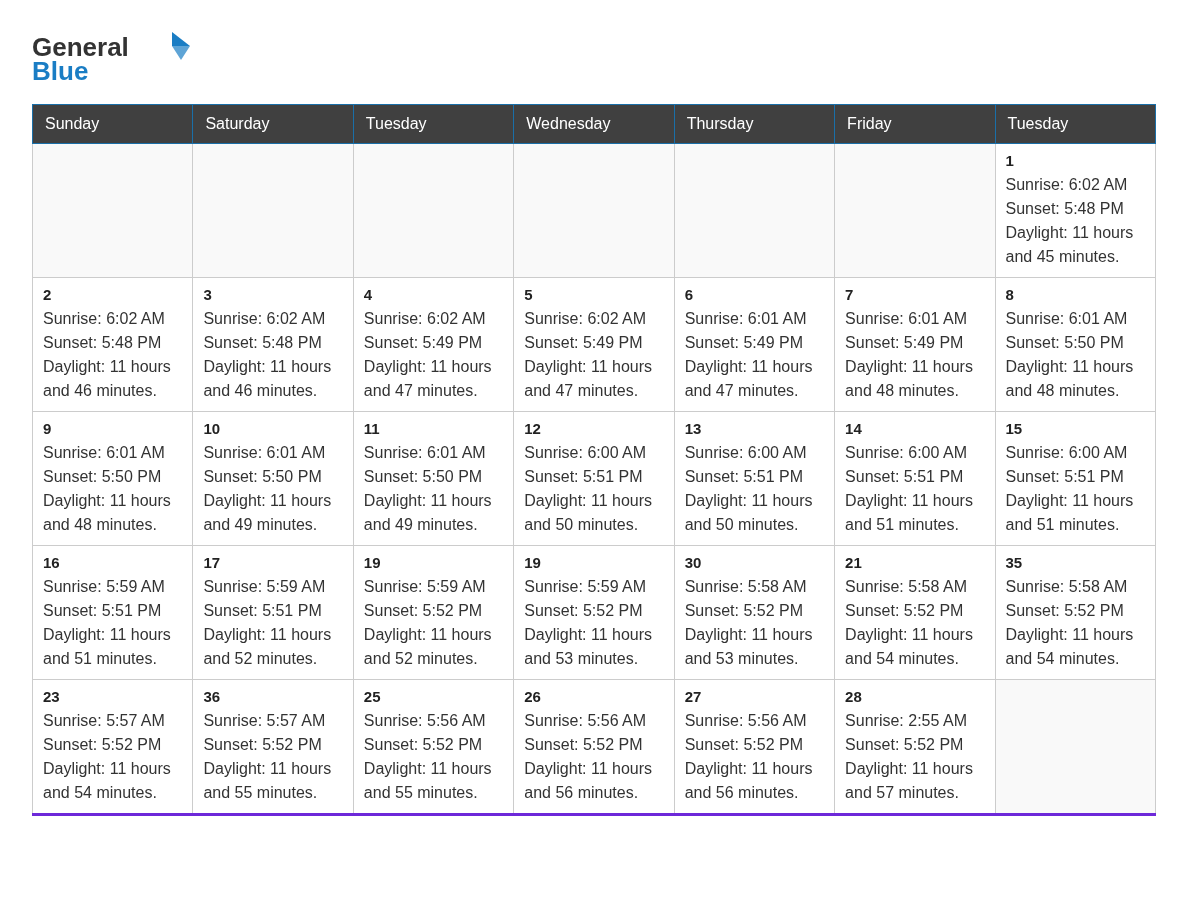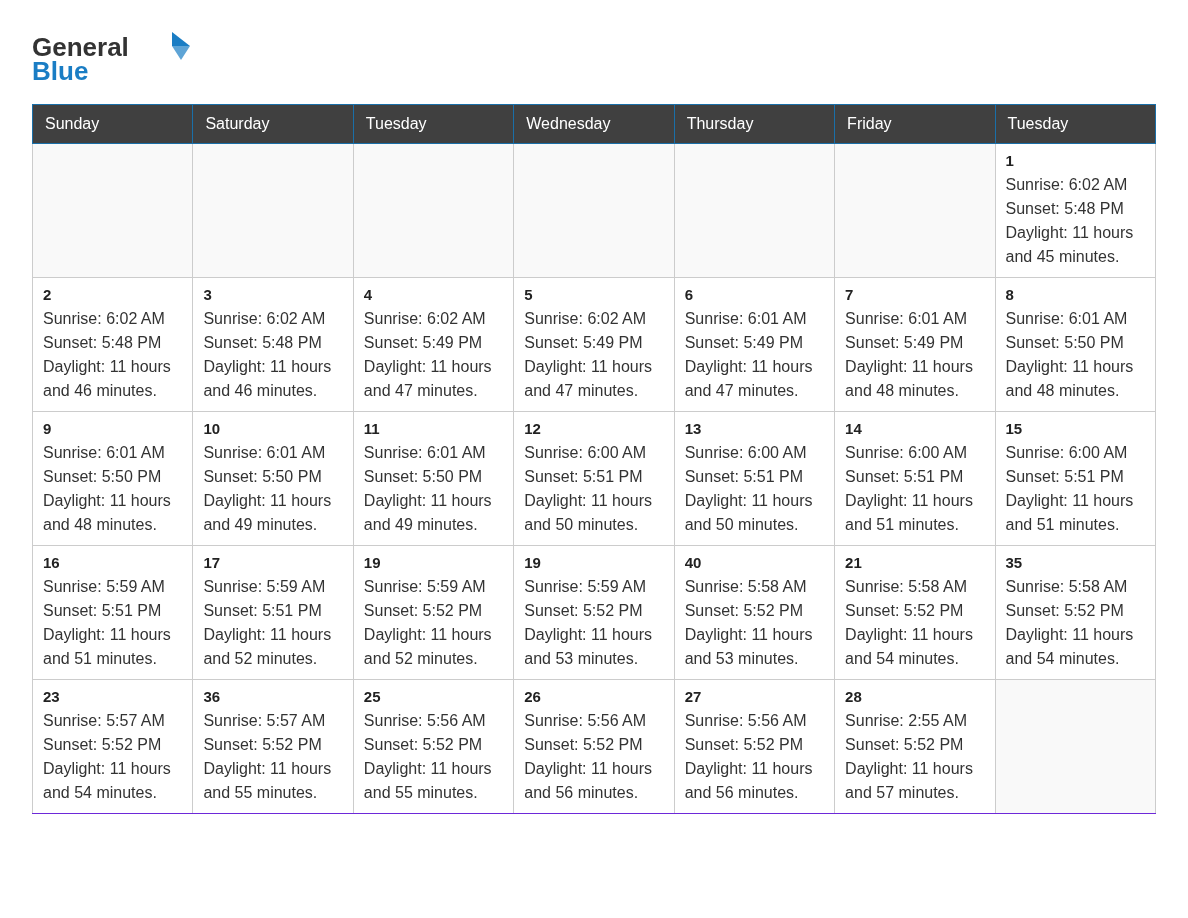--- a/index.html
+++ b/index.html
@@ -67,21 +67,21 @@
       font-weight: bold;
       color: #222;
       margin-bottom: 4px;
     }
     .day-info {
       font-size: 16px;
       color: #333;
       line-height: 1.5;
     }
     .calendar tbody tr:last-child td {
-      border-bottom: 1px solid #6d28d9;
+      border-bottom: 3px solid #6d28d9;
     }
     .week-row td {
       border-top: 2px solid #1a6fa8;
     }
   </style>
 </head>
 <body>
 
 <div class="header-row">
   <div class="logo">
@@ -254,21 +254,21 @@
 and 52 minutes.</div>
         </td>
         <td>
           <div class="day-number">19</div>
           <div class="day-info" style="white-space: pre-line;">Sunrise: 5:59 AM
 Sunset: 5:52 PM
 Daylight: 11 hours
 and 53 minutes.</div>
         </td>
         <td>
-          <div class="day-number">40</div>
+          <div class="day-number">30</div>
           <div class="day-info" style="white-space: pre-line;">Sunrise: 5:58 AM
 Sunset: 5:52 PM
 Daylight: 11 hours
 and 53 minutes.</div>
         </td>
         <td>
           <div class="day-number">21</div>
           <div class="day-info" style="white-space: pre-line;">Sunrise: 5:58 AM
 Sunset: 5:52 PM
 Daylight: 11 hours

